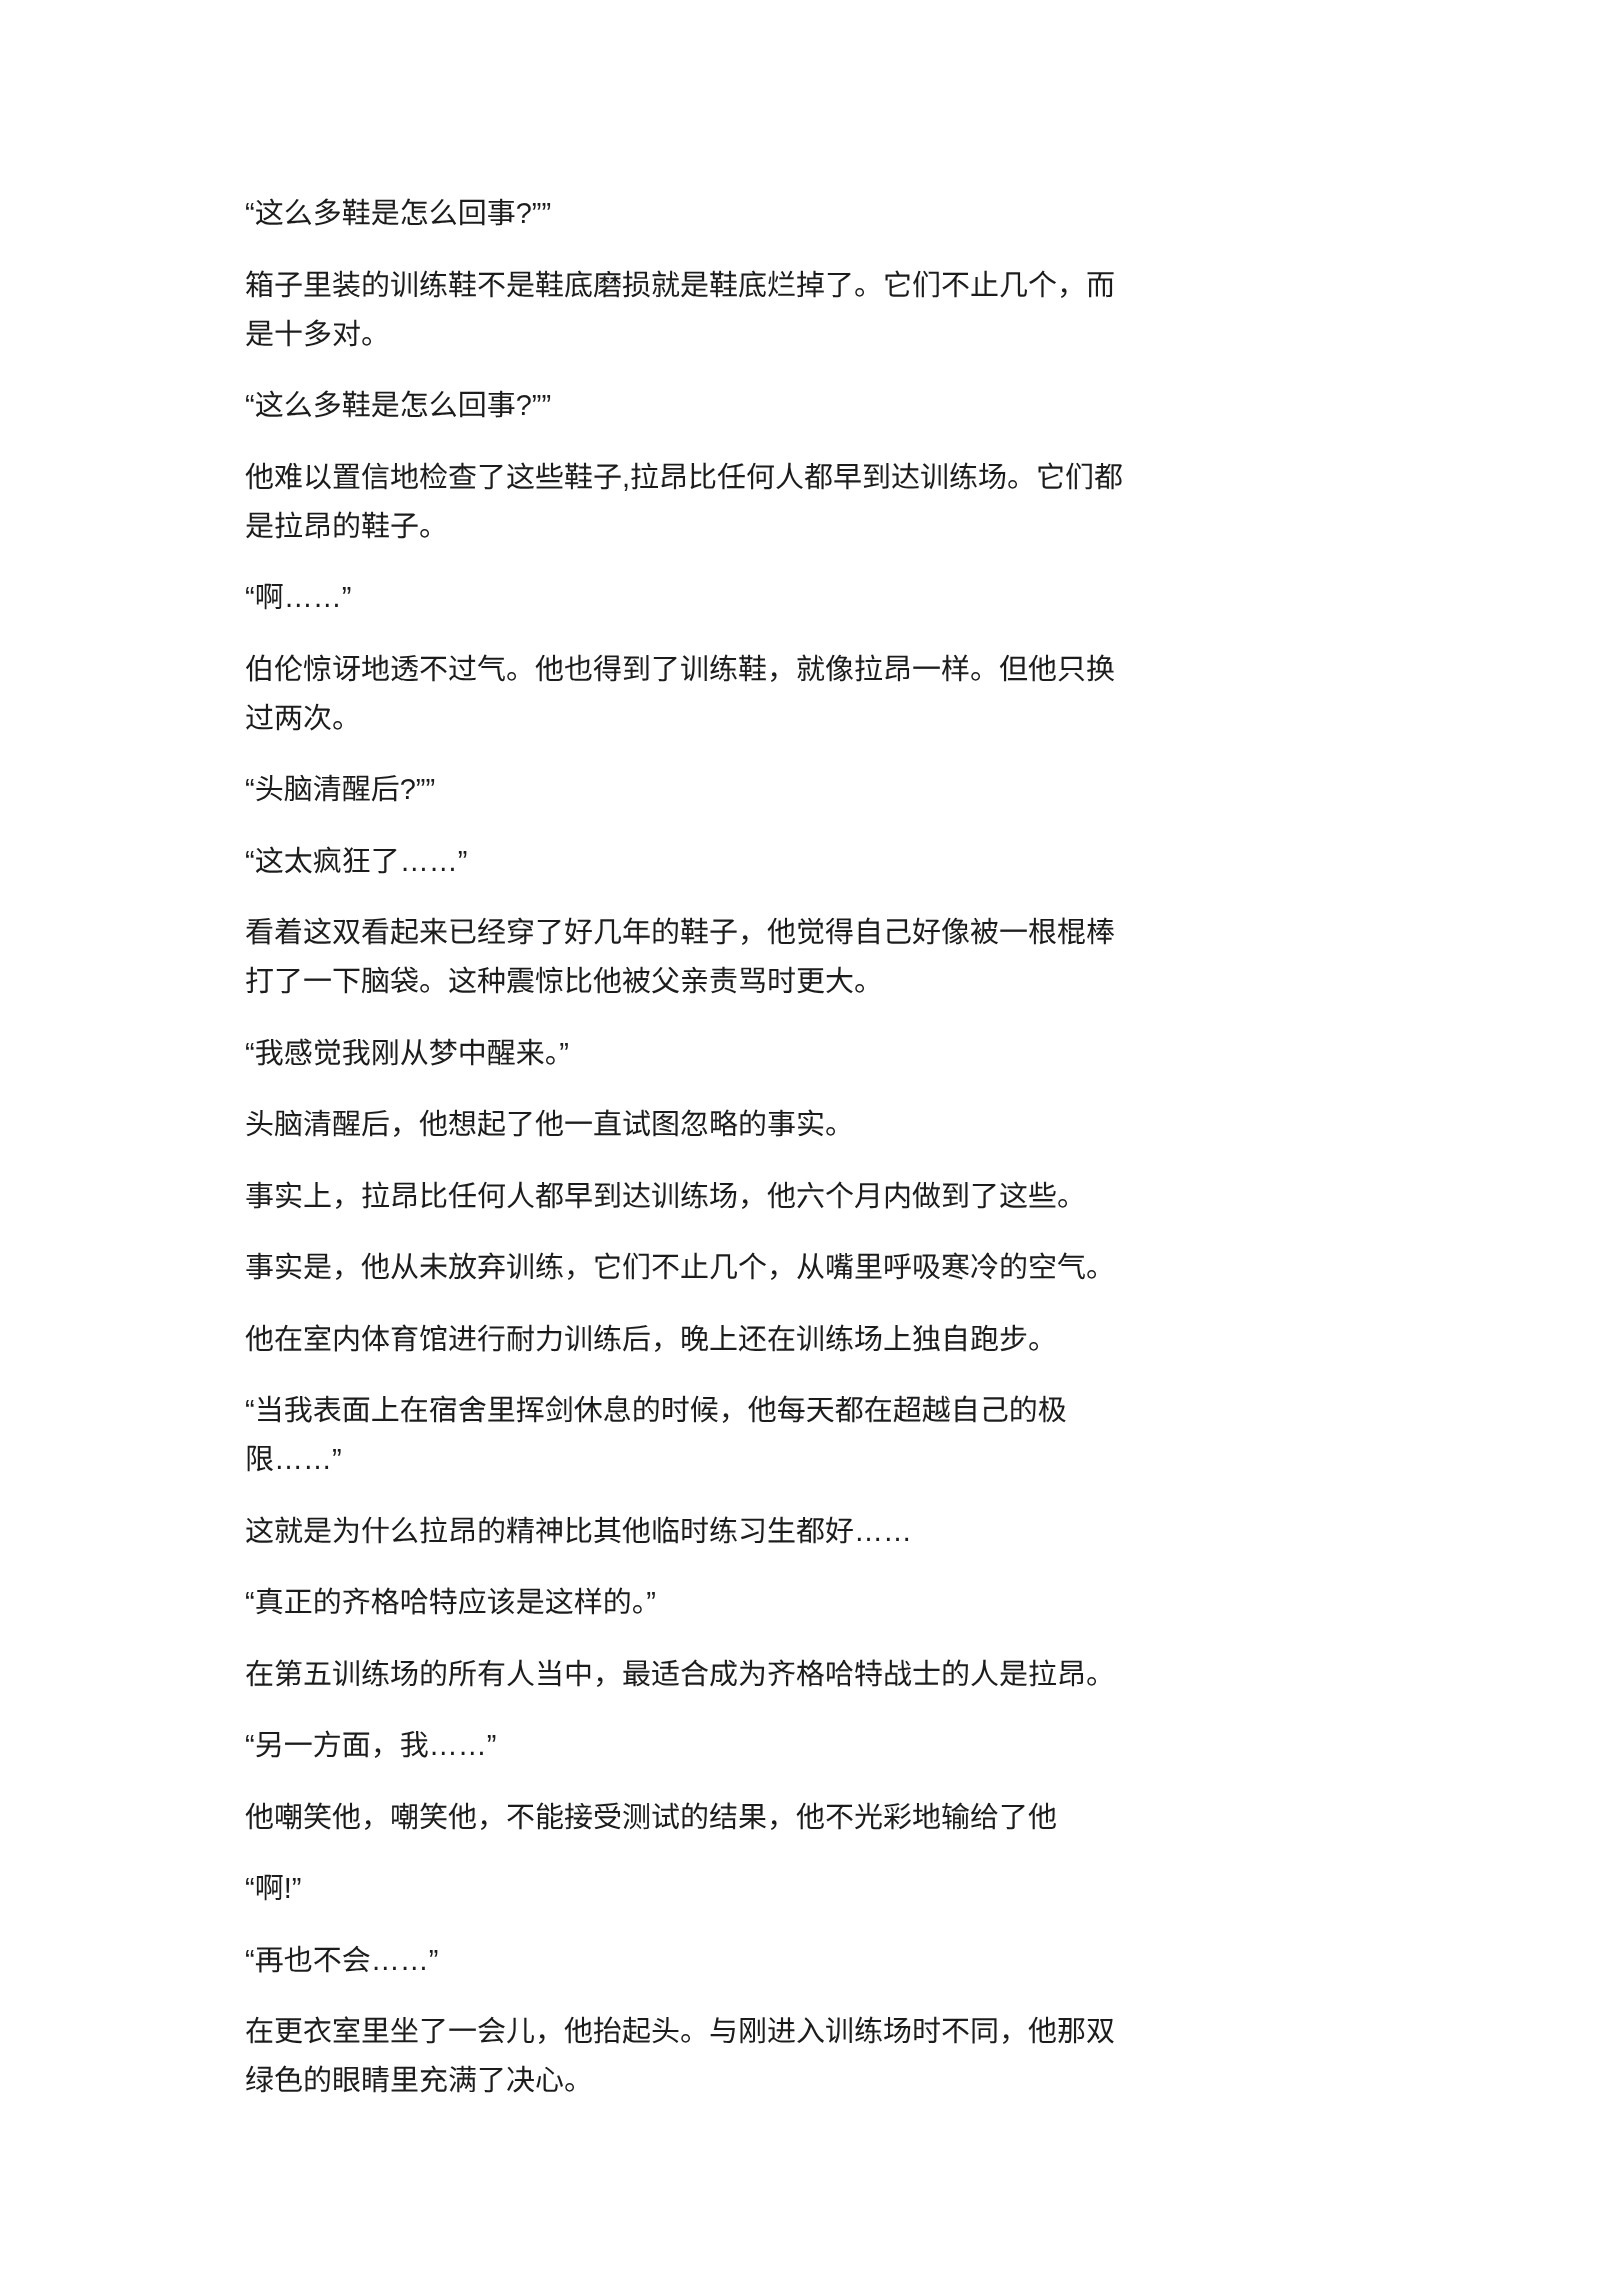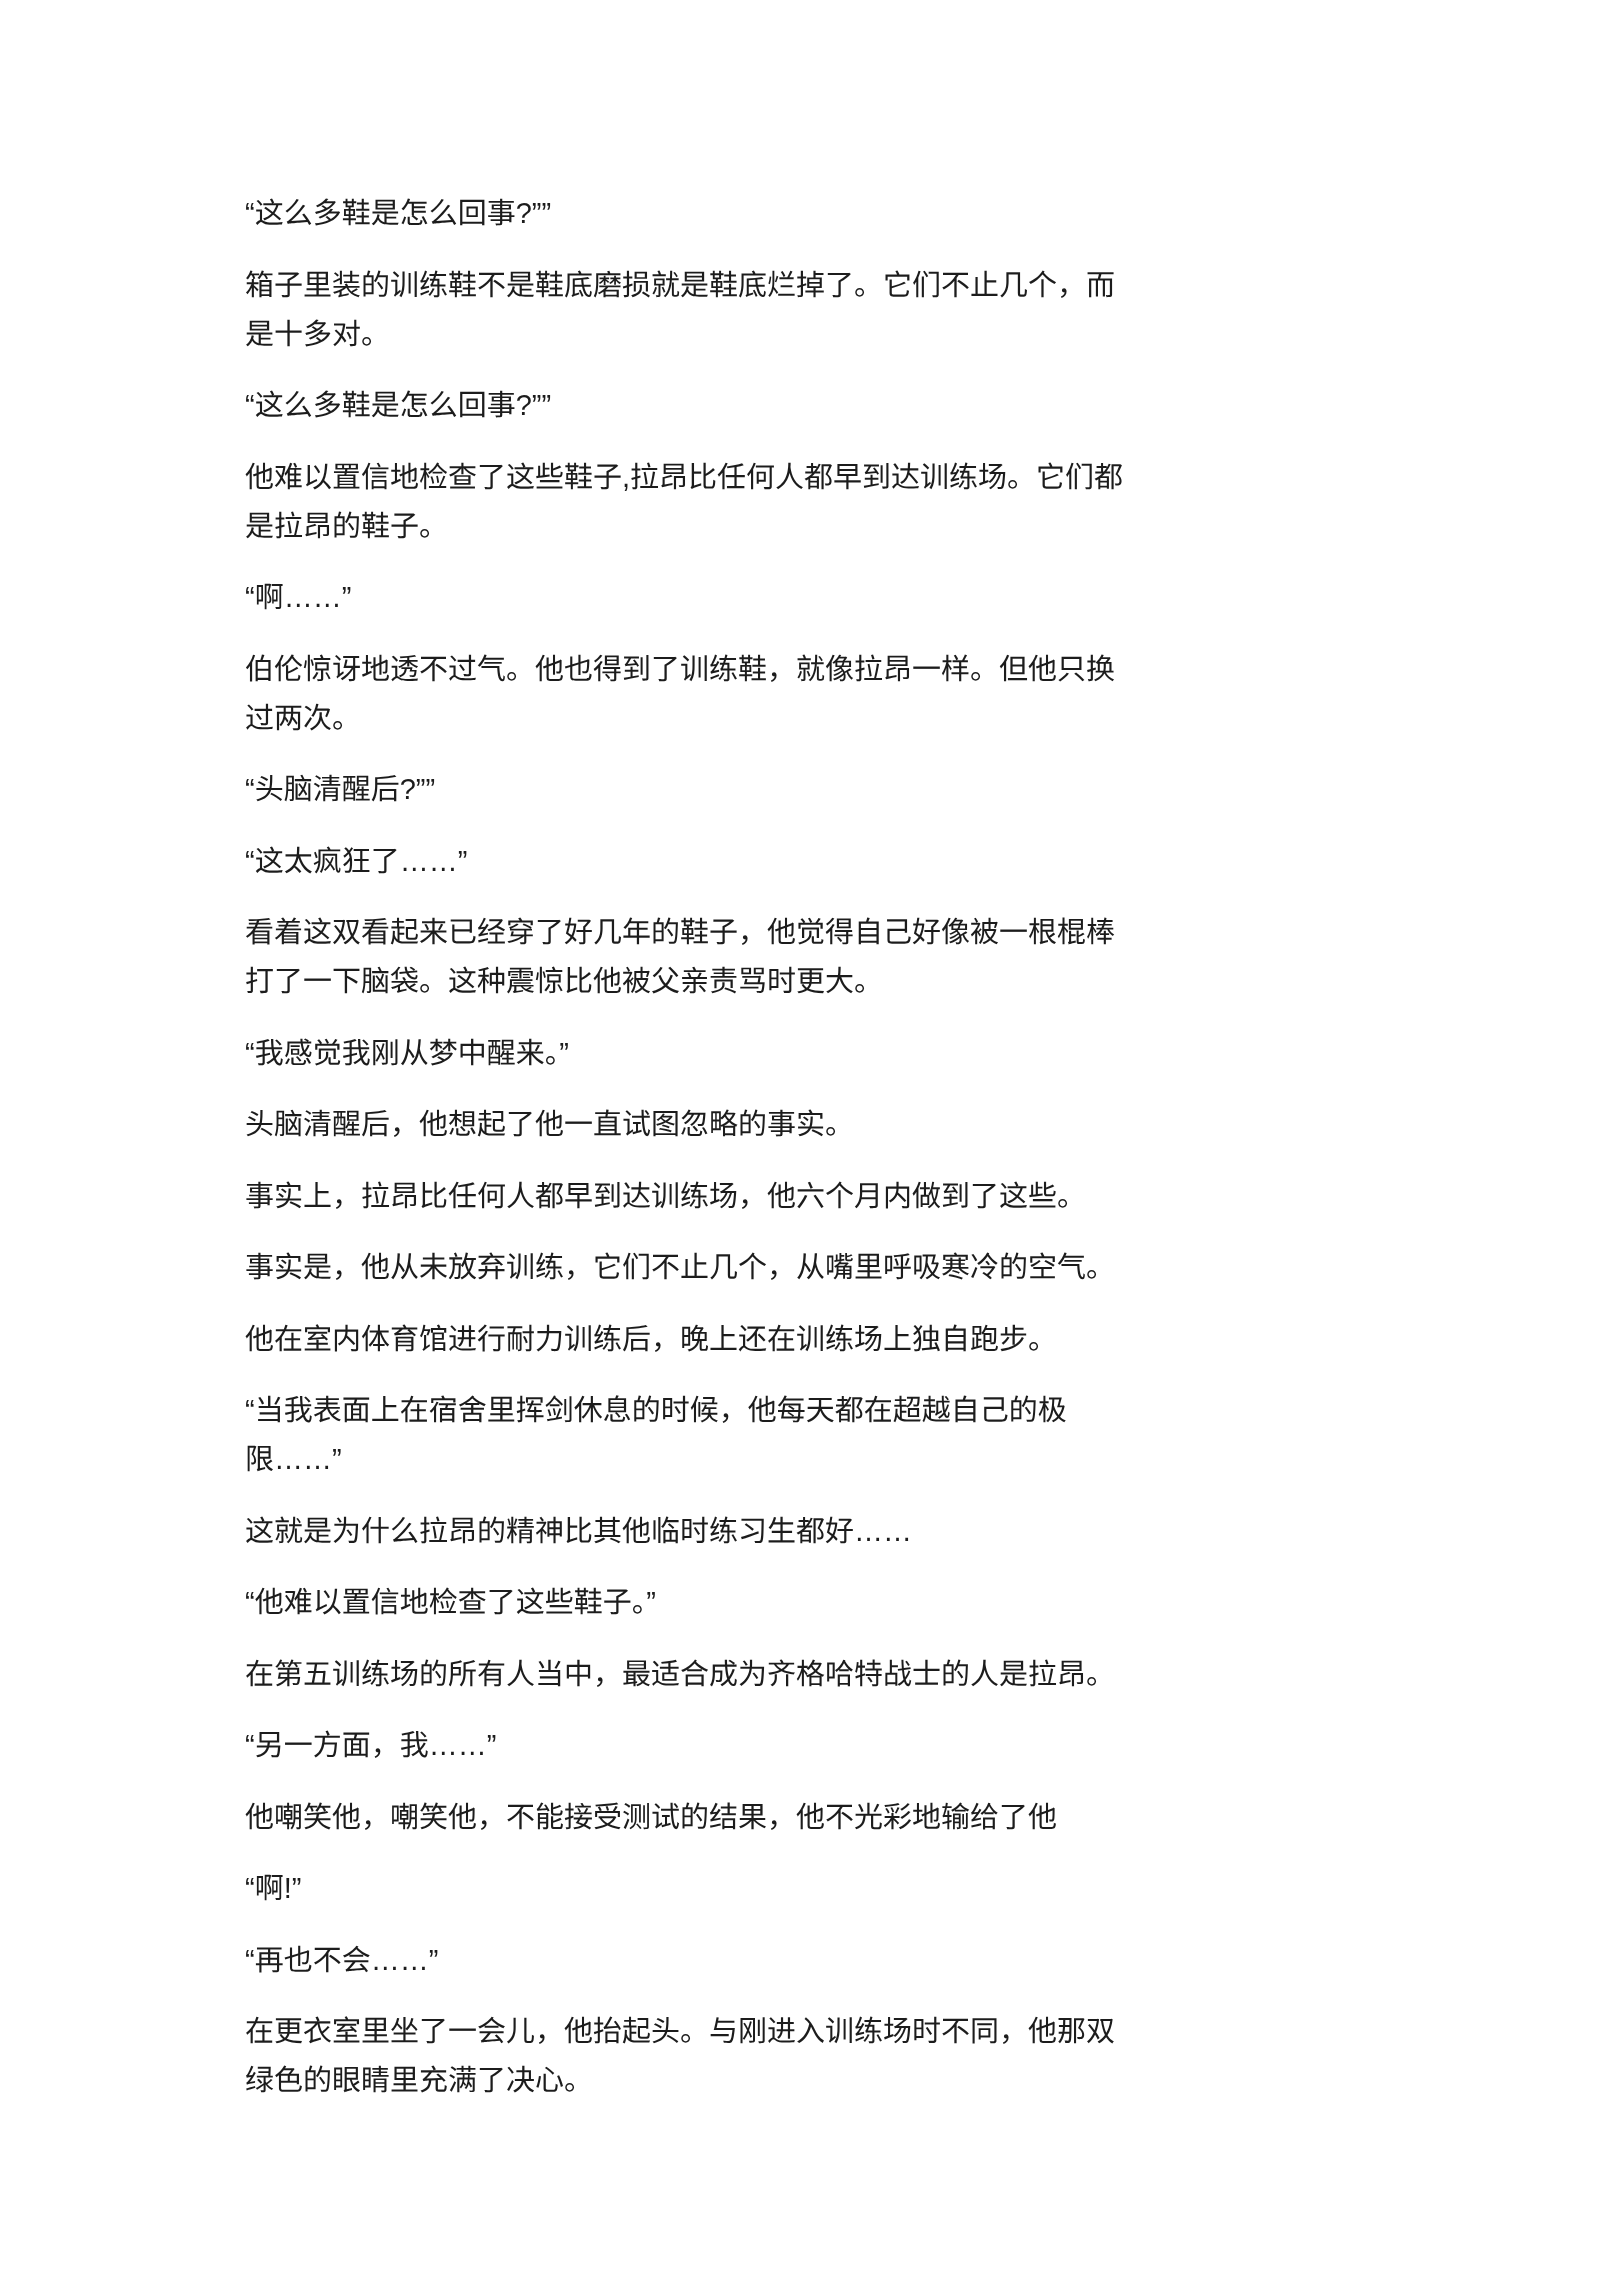--- a/index.html
+++ b/index.html
@@ -46,21 +46,21 @@
   <p>“头脑清醒后?””</p>
   <p>“这太疯狂了……”</p>
   <p>看着这双看起来已经穿了好几年的鞋子，他觉得自己好像被一根棍棒打了一下脑袋。这种震惊比他被父亲责骂时更大。</p>
   <p>“我感觉我刚从梦中醒来。”</p>
   <p>头脑清醒后，他想起了他一直试图忽略的事实。</p>
   <p>事实上，拉昂比任何人都早到达训练场，他六个月内做到了这些。</p>
   <p>事实是，他从未放弃训练，它们不止几个，从嘴里呼吸寒冷的空气。</p>
   <p>他在室内体育馆进行耐力训练后，晚上还在训练场上独自跑步。</p>
   <p>“当我表面上在宿舍里挥剑休息的时候，他每天都在超越自己的极限……”</p>
   <p>这就是为什么拉昂的精神比其他临时练习生都好……</p>
-  <p>“他难以置信地检查了这些鞋子。”</p>
+  <p>“真正的齐格哈特应该是这样的。”</p>
   <p>在第五训练场的所有人当中，最适合成为齐格哈特战士的人是拉昂。</p>
   <p>“另一方面，我……”</p>
   <p>他嘲笑他，嘲笑他，不能接受测试的结果，他不光彩地输给了他</p>
   <p>“啊!”</p>
   <p>“再也不会……”</p>
   <p>在更衣室里坐了一会儿，他抬起头。与刚进入训练场时不同，他那双绿色的眼睛里充满了决心。</p>
 </div>
 
 
 </body></html>

